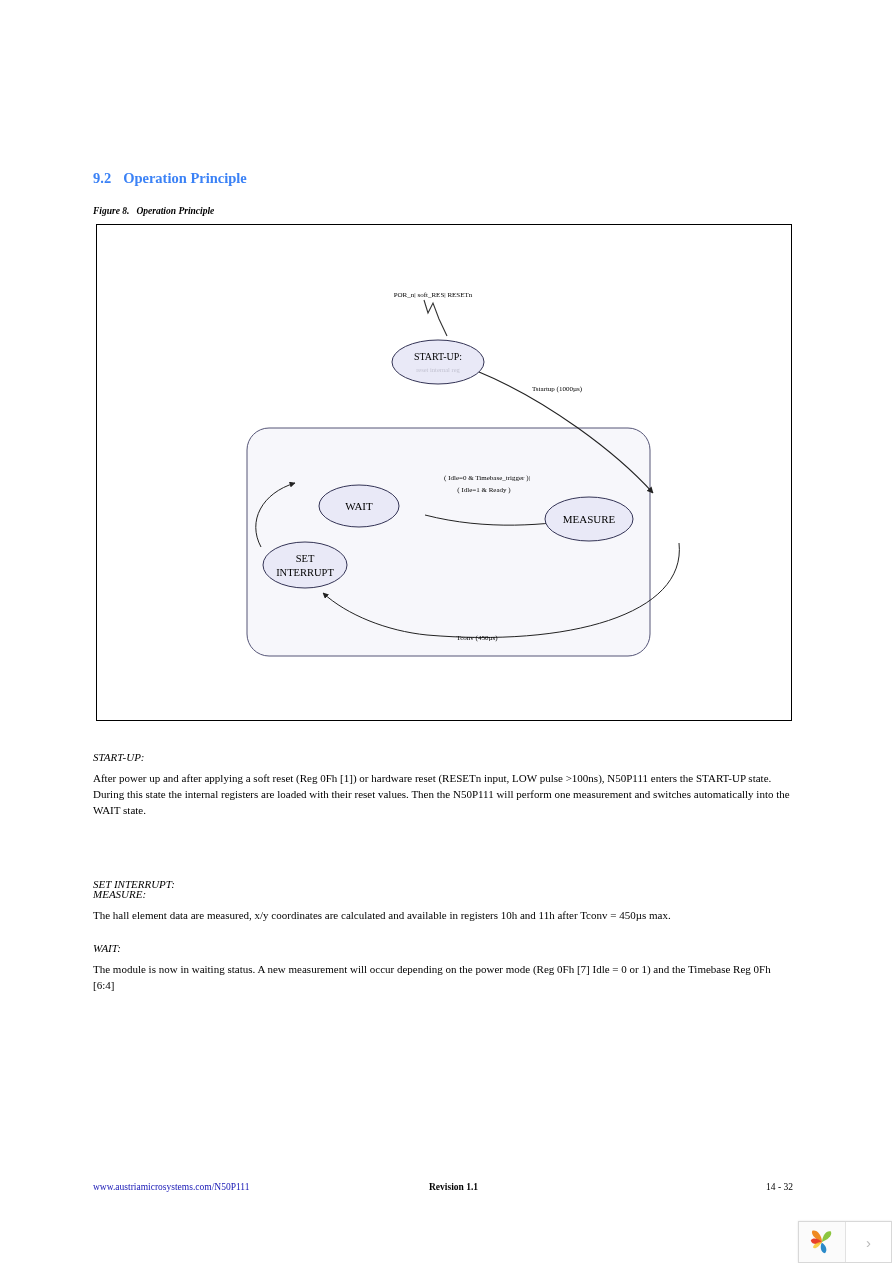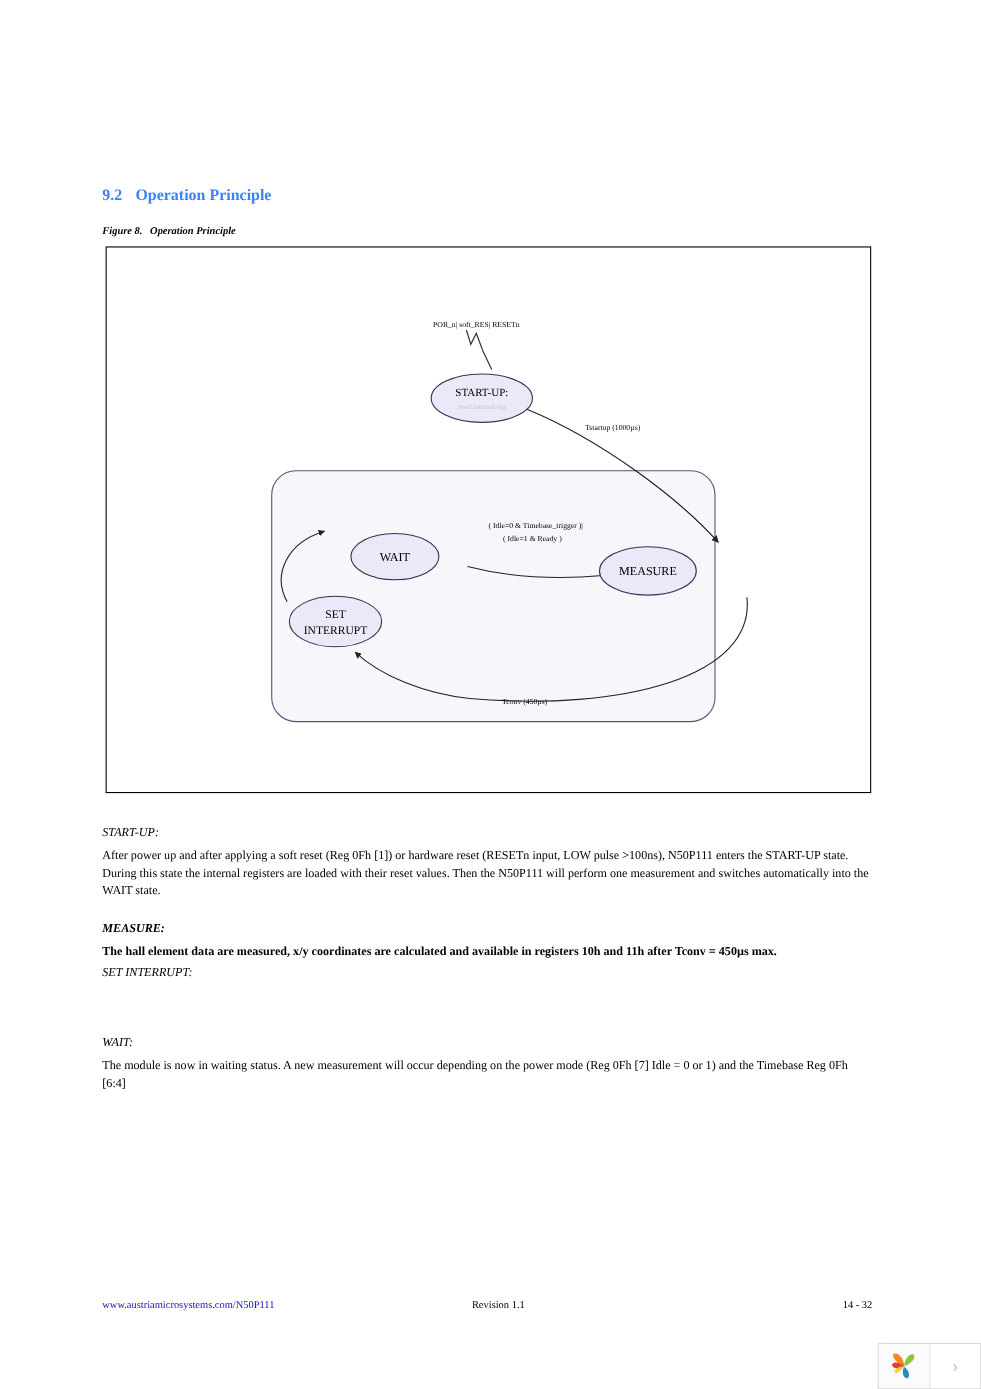--- a/index.html
+++ b/index.html
@@ -201,20 +201,21 @@
     text-decoration: none;
     white-space: nowrap;
   }
   .footer-rev {
     position: absolute;
     left: 336px; top: 0;
     font-family: "Liberation Serif", serif;
     font-size: 9.5px;
     color: #000;
     white-space: nowrap;
+    font-weight: bold;
   }
   .footer-page {
     position: absolute;
     right: 0; top: 0;
     font-family: "Liberation Serif", serif;
     font-size: 9.5px;
     color: #000;
     white-space: nowrap;
   }
 
@@ -311,21 +312,21 @@
 
       <text x="380" y="415" text-anchor="middle" font-family="Liberation Serif, serif" font-size="7" fill="#000">Tconv (450µs)</text>
     </svg>
   </div>
 
   <div class="body-section" style="top:751px;">
     <div class="sub-title">START-UP:</div>
     <p class="para">After power up and after applying a soft reset (Reg 0Fh [1]) or hardware reset (RESETn input, LOW pulse &gt;100ns), N50P111 enters the START-UP state. During this state the internal registers are loaded with their reset values. Then the N50P111 will perform one measurement and switches automatically into the WAIT state.</p>
   </div>
 
-  <div class="body-section" style="top:838px;font-weight:bold;">
+  <div class="body-section" style="top:888px;">
     <div class="sub-title">MEASURE:</div>
     <p class="para">The hall element data are measured, x/y coordinates are calculated and available in registers 10h and 11h after Tconv = 450µs max.</p>
   </div>
 
   <div class="body-section" style="top:878px;">
     <div class="sub-title">SET INTERRUPT:</div>
   </div>
 
   <div class="body-section" style="top:942px;">
     <div class="sub-title">WAIT:</div>

